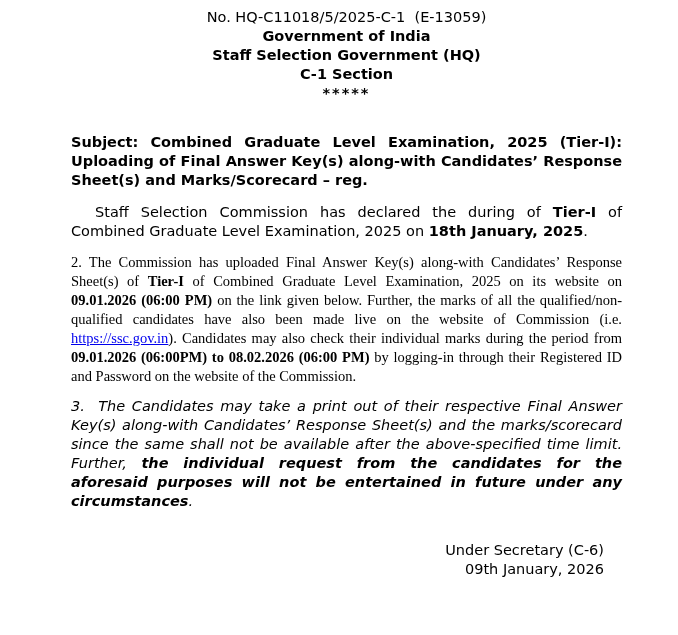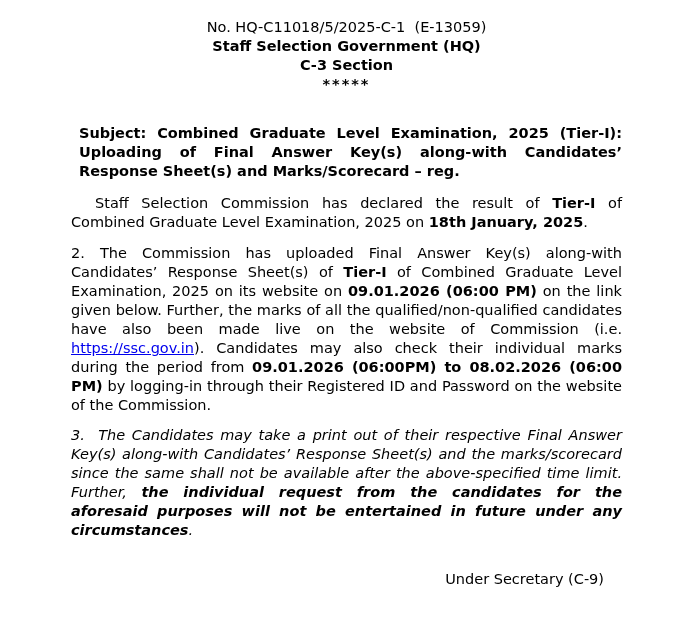--- a/index.html
+++ b/index.html
@@ -9,62 +9,63 @@
     height: 635px;
     overflow: hidden;
     font-family: "DejaVu Sans", "Liberation Sans", sans-serif;
     font-size: 14.5px;
     line-height: 19px;
     color: #000000;
   }
   .page {
     width: 678px;
     height: 472px;
-    padding: 18px 56px 8px 71px;
+    padding: 8px 56px 8px 71px;
     background: #ffffff;
   }
   .doc-header { text-align: center; }
   .ref-line { font-weight: normal; }
   .bold-line { font-weight: bold; }
   .stars { letter-spacing: 2px; }
   .subject {
     margin-top: 30px;
     font-weight: bold;
     text-align: justify;
-    margin-left: 8px;
   }
   .para { text-align: justify; }
   .para-1 { margin-top: 13px; text-indent: 24px; }
-  .para-2 { margin-top: 12px; }
+  .para-2 { margin-top: 12px; font-family: Liberation Serif, serif; }
   .para-3 { margin-top: 11px; font-style: italic; }
   .b { font-weight: bold; }
   a.doc-link { color: #0000EE; text-decoration: underline; cursor: pointer; }
   .signature {
     margin-top: 30px;
     text-align: right;
     padding-right: 18px;
   }
 </style>
 </head>
 <body>
 
 <div class="page">
 
   <div class="doc-header">
     <div class="ref-line">No. HQ-C11018/5/2025-C-1&nbsp; (E-13059)</div>
+    <div class="bold-line">Government of India</div>
     <div class="bold-line">Staff Selection Government (HQ)</div>
-    <div class="bold-line">C-3 Section</div>
+    <div class="bold-line">C-1 Section</div>
     <div class="bold-line stars">*****</div>
   </div>
 
   <p class="subject"><span>Subject: Combined Graduate Level Examination, 2025 (Tier-I): Uploading of Final Answer Key(s) along-with Candidates’ Response Sheet(s) and Marks/Scorecard – reg.</span></p>
 
-  <p class="para para-1"><span>Staff Selection Commission has declared the result of </span><span class="b">Tier-I</span><span> of Combined Graduate Level Examination, 2025 on </span><span class="b">18th January, 2025</span><span>.</span></p>
+  <p class="para para-1"><span>Staff Selection Commission has declared the during of </span><span class="b">Tier-I</span><span> of Combined Graduate Level Examination, 2025 on </span><span class="b">18th January, 2025</span><span>.</span></p>
 
   <p class="para para-2"><span>2. The Commission has uploaded Final Answer Key(s) along-with Candidates’ Response Sheet(s) of </span><span class="b">Tier-I</span><span> of Combined Graduate Level Examination, 2025 on its website on </span><span class="b">09.01.2026 (06:00 PM)</span><span> on the link given below. Further, the marks of all the qualified/non-qualified candidates have also been made live on the website of Commission (i.e. </span><a class="doc-link" href="#">https://ssc.gov.in</a><span>). Candidates may also check their individual marks during the period from </span><span class="b">09.01.2026 (06:00PM) to 08.02.2026 (06:00 PM)</span><span> by logging-in through their Registered ID and Password on the website of the Commission.</span></p>
 
   <p class="para para-3"><span>3.&nbsp; The Candidates may take a print out of their respective Final Answer Key(s) along-with Candidates’ Response Sheet(s) and the marks/scorecard since the same shall not be available after the above-specified time limit. Further, </span><span class="b">the individual request from the candidates for the aforesaid purposes will not be entertained in future under any circumstances</span><span>.</span></p>
 
   <div class="signature">
-    <div>Under Secretary (C-9)</div>
+    <div>Under Secretary (C-6)</div>
+    <div>09th January, 2026</div>
   </div>
 
 </div>
 
 </body></html>

